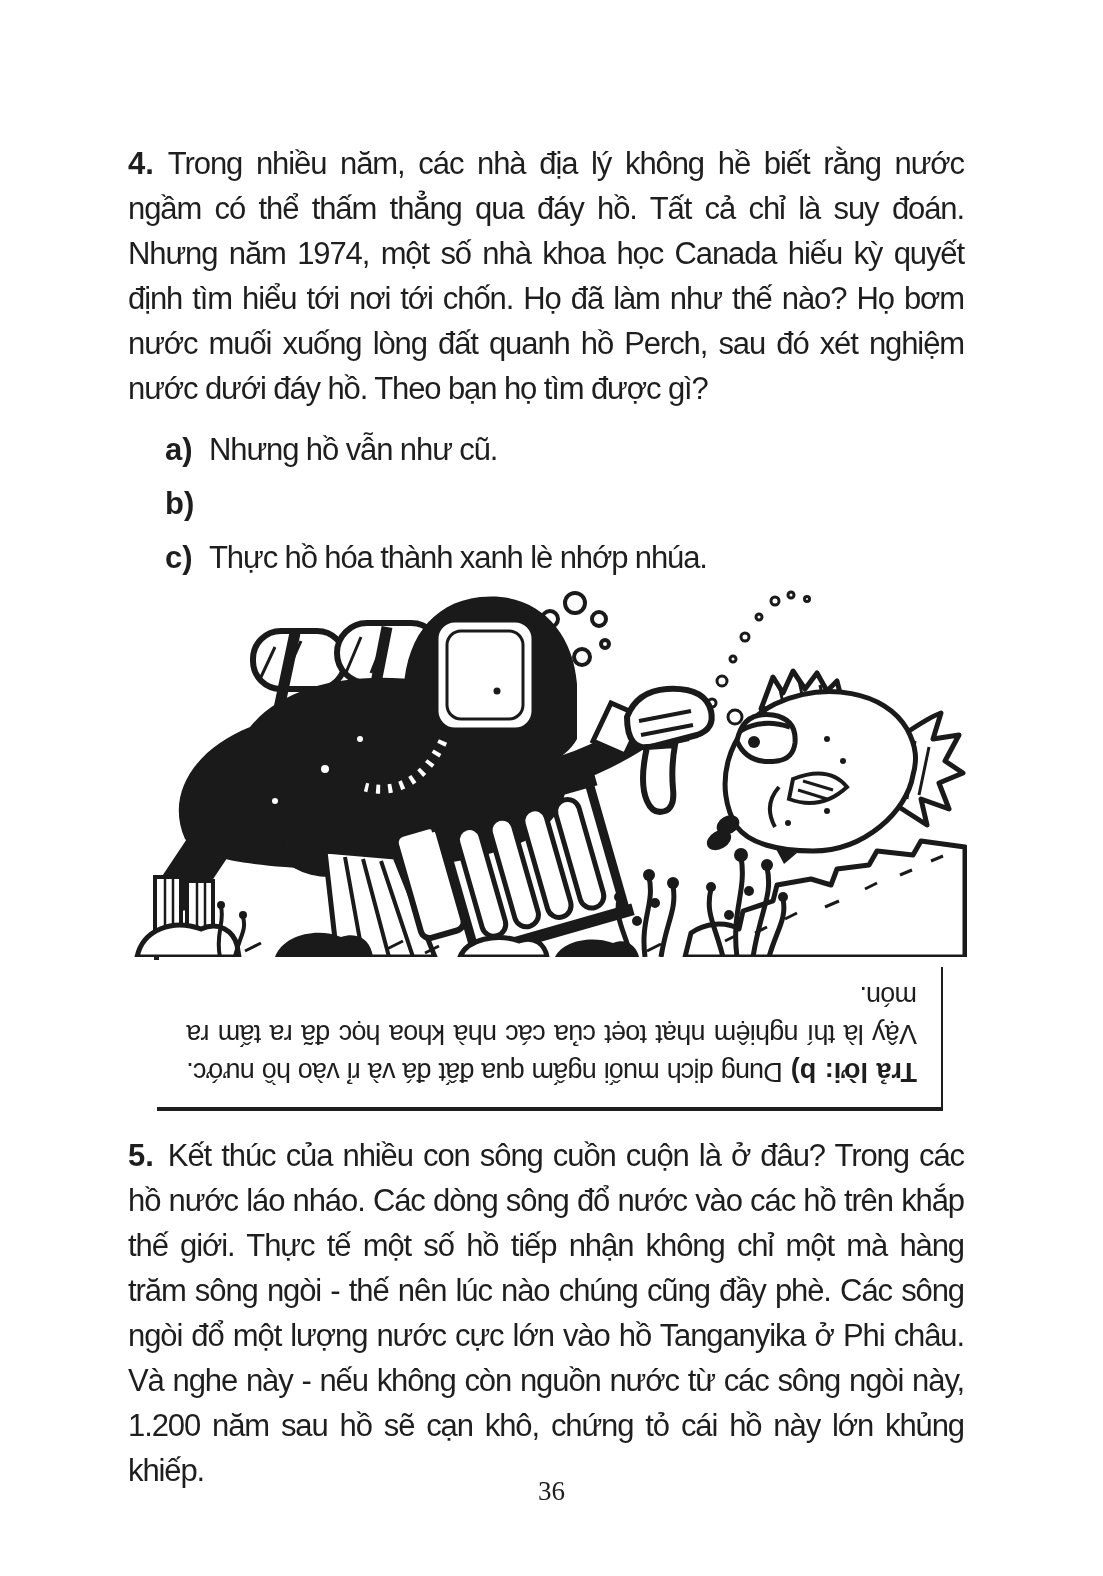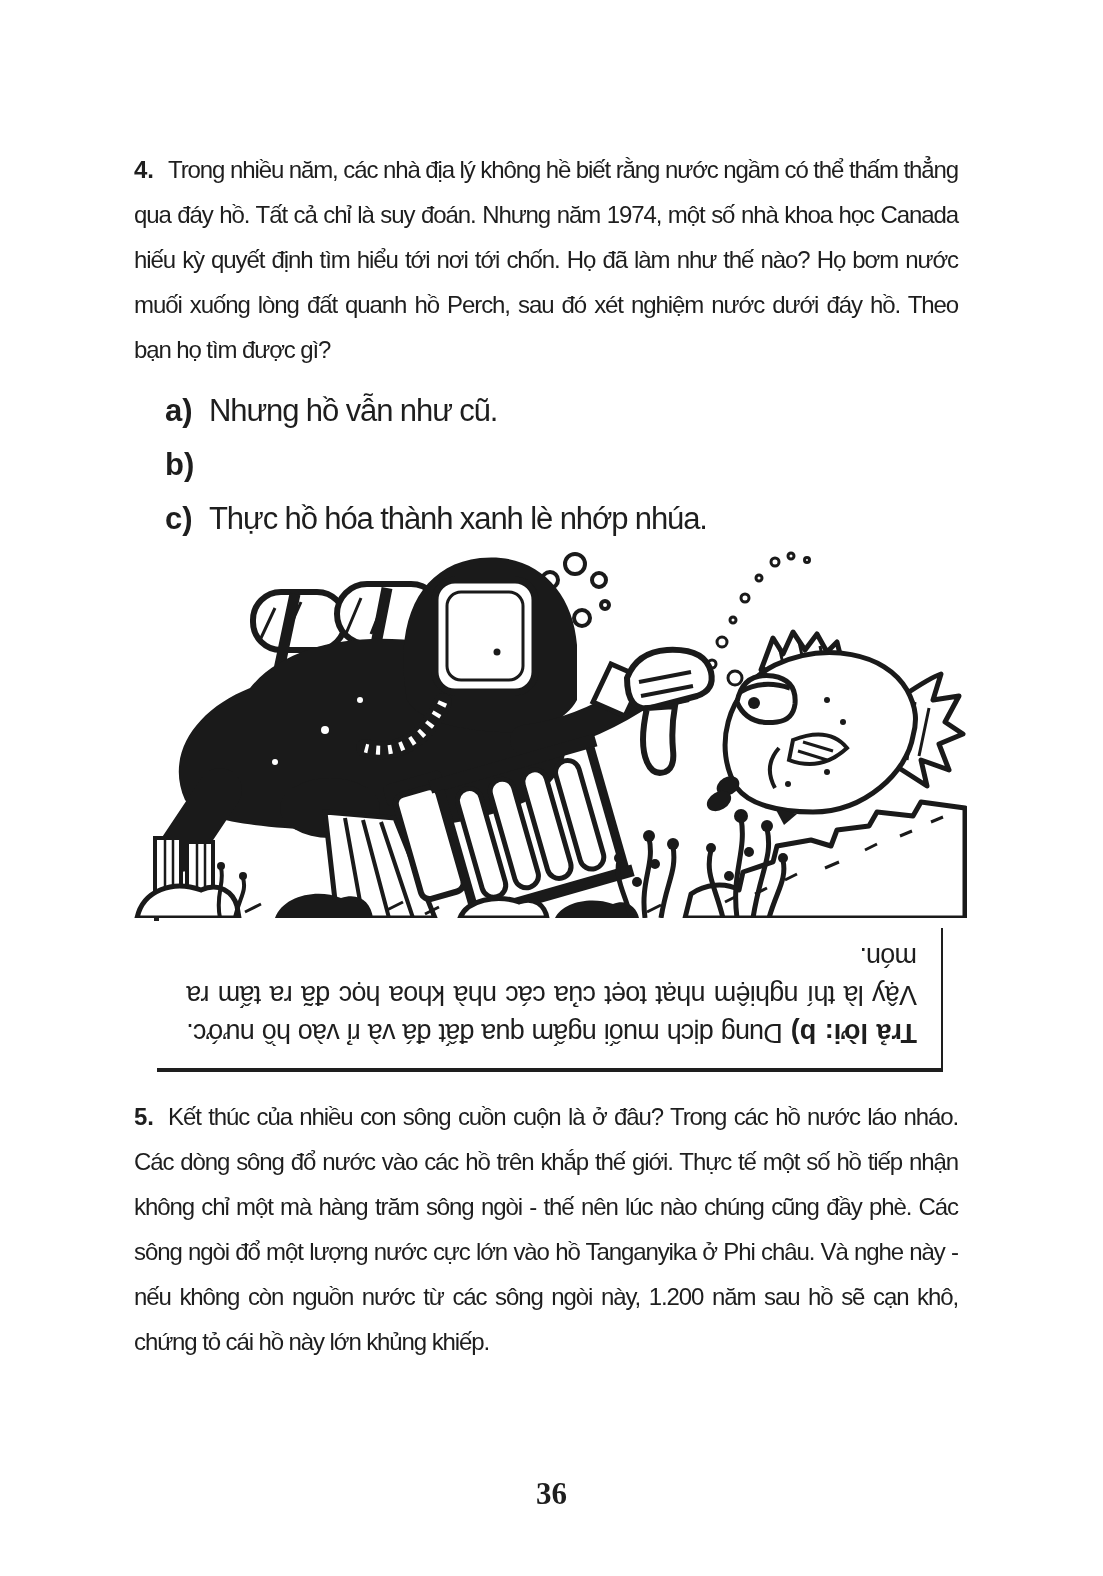--- a/index.html
+++ b/index.html
@@ -12,22 +12,22 @@
     font-family: "Liberation Sans", "DejaVu Sans", sans-serif;
     color: #1e1e1e;
   }
   .content {
     position: absolute;
     left: 125px;
     top: 138px;
     width: 842px;
   }
   .para {
-    margin: 9px;
-    font-size: 24px;
+    margin: 3px;
+    font-size: 31px;
     line-height: 45px;
     letter-spacing: -1.1px;
     text-align: justify;
     font-weight: 400;
   }
   .qnum { font-weight: 700; margin-right: 14px; letter-spacing: 0; }
   .options {
     list-style: none;
     margin: 16px 0 0 0;
     padding: 0 0 0 40px;
@@ -77,23 +77,22 @@
   }
   .ans-label { font-weight: 700; margin-right: 8px; letter-spacing: 0; }
   .para5 { margin-top: 22px; }
   .page-number {
     position: absolute;
     top: 1476px;
     left: 0;
     width: 100%;
     text-align: center;
     font-family: "Liberation Serif", "DejaVu Serif", serif;
-    font-size: 31px;
+    font-size: 27px;
     color: #1e1e1e;
-    font-weight: bold;
   }
 </style>
 </head>
 <body>
 
 <div class="page">
   <div class="content">
 
     <p class="para">
       <strong class="qnum">4.</strong><span>Trong nhiều năm, các nhà địa lý không hề biết rằng nước ngầm có thể thấm thẳng qua đáy hồ. Tất cả chỉ là suy đoán. Nhưng năm 1974, một số nhà khoa học Canada hiếu kỳ quyết định tìm hiểu tới nơi tới chốn. Họ đã làm như thế nào? Họ bơm nước muối xuống lòng đất quanh hồ Perch, sau đó xét nghiệm nước dưới đáy hồ. Theo bạn họ tìm được gì?</span>

